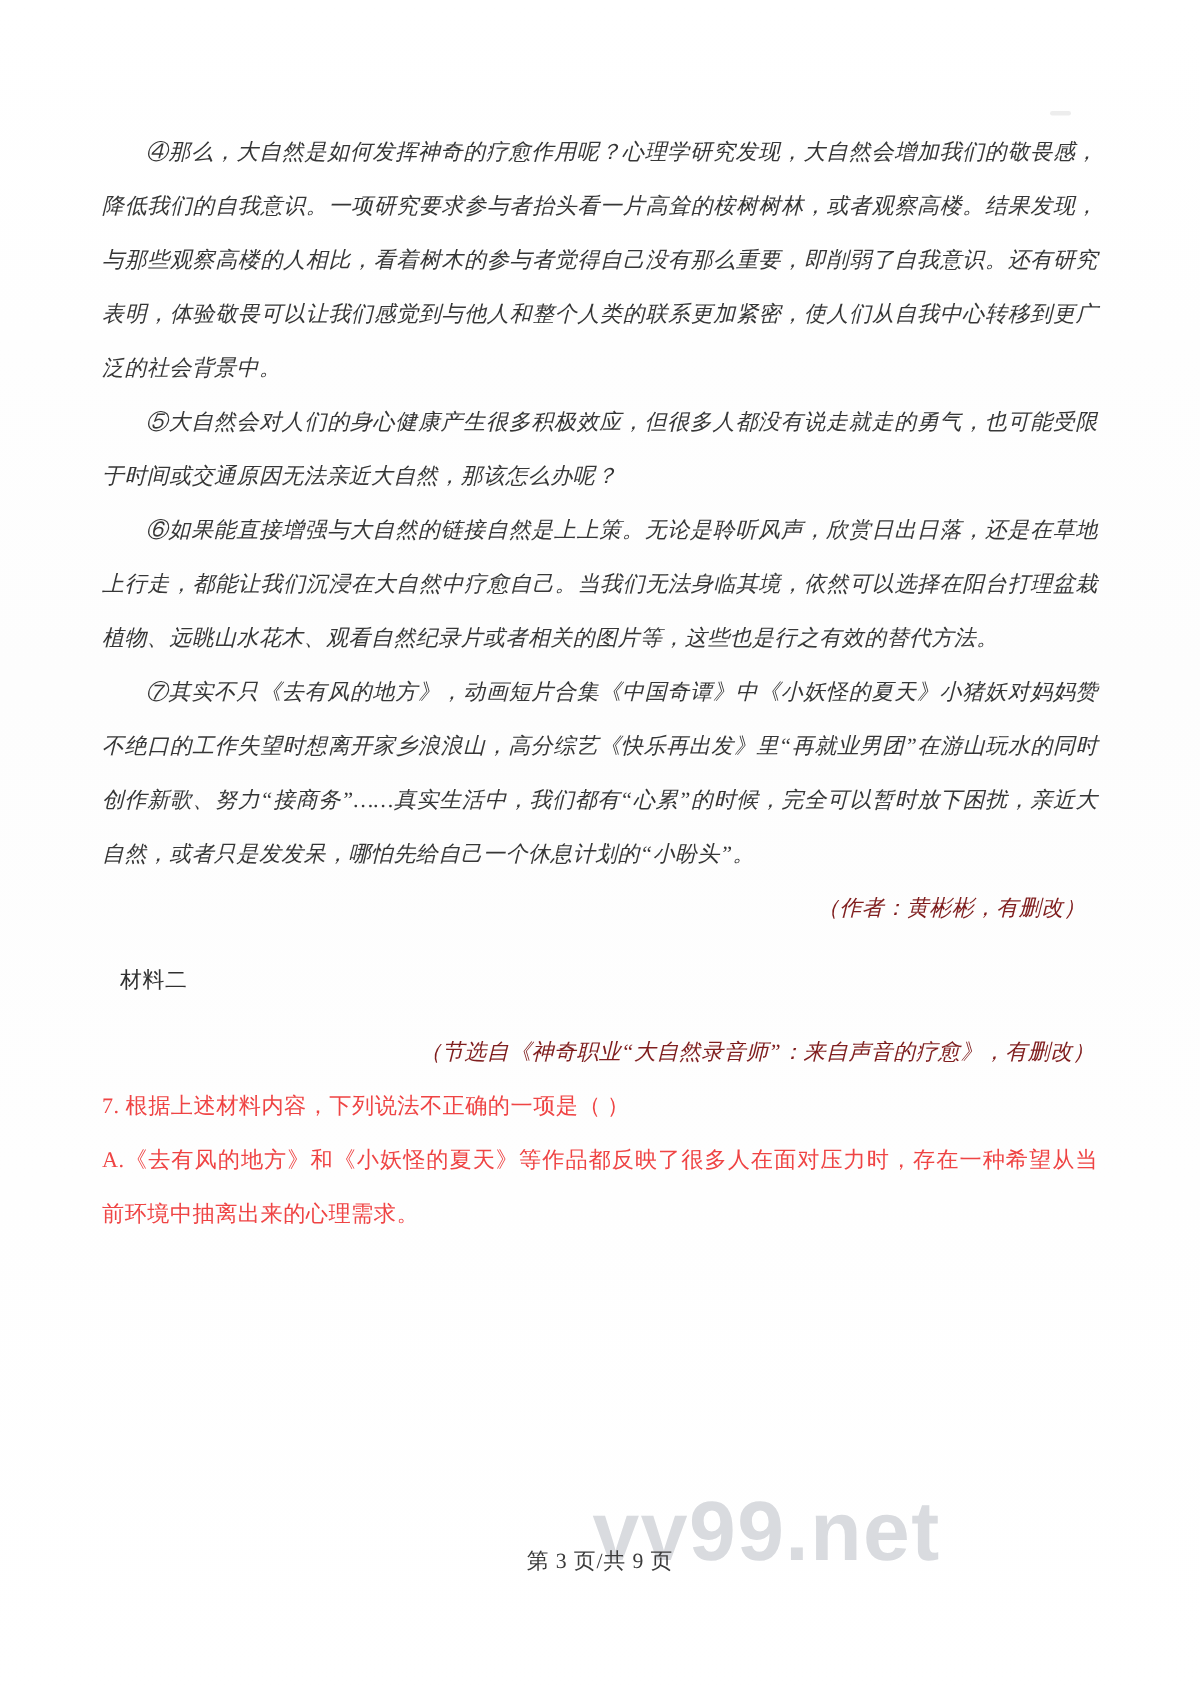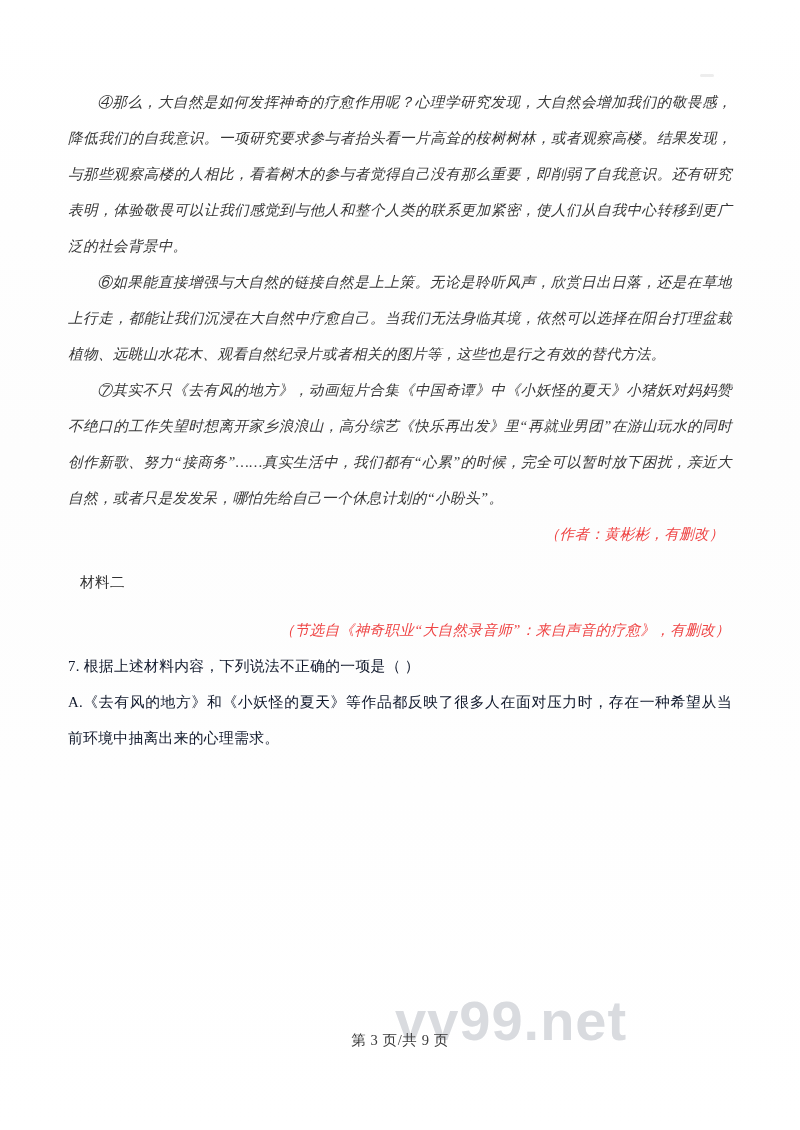--- a/index.html
+++ b/index.html
@@ -55,21 +55,21 @@
 
   .attribution {
     font-family: "Liberation Serif", "DejaVu Serif", serif;
     font-style: italic;
     font-size: 14.6px;
     line-height: 36px;
     text-align: right;
     letter-spacing: 0.35px;
     margin: 0;
     padding-right: 8px;
-    color: #ef4444;
+    color: #7f1d1d;
   }
 
   .attribution.wide {
     padding-right: 2px;
   }
 
   .material-label {
     font-family: "Liberation Serif", "DejaVu Serif", serif;
     font-style: normal;
     font-size: 14.6px;
@@ -85,21 +85,21 @@
   .option {
     font-family: "Liberation Serif", "DejaVu Serif", serif;
     font-style: normal;
     font-size: 14.8px;
     line-height: 36px;
     text-align: justify;
     text-justify: inter-ideograph;
     letter-spacing: 0.3px;
     margin: 0;
     text-indent: 0;
-    color: #0f172a;
+    color: #ef4444;
     position: relative;
     z-index: 3;
   }
 
   
   .watermark {
     position: absolute;
     left: 395px;
     top: 988px;
     font-family: "Liberation Sans", "DejaVu Sans", sans-serif;
@@ -145,20 +145,21 @@
 
 <div class="page">
   <div class="scan-tint"></div>
   <div class="scan-speck"></div>
 
   <div class="watermark">vv99.net</div>
 
   <div class="content">
 
     <p class="para">④那么，大自然是如何发挥神奇的疗愈作用呢？心理学研究发现，大自然会增加我们的敬畏感，降低我们的自我意识。一项研究要求参与者抬头看一片高耸的桉树树林，或者观察高楼。结果发现，与那些观察高楼的人相比，看着树木的参与者觉得自己没有那么重要，即削弱了自我意识。还有研究表明，体验敬畏可以让我们感觉到与他人和整个人类的联系更加紧密，使人们从自我中心转移到更广泛的社会背景中。</p>
+    <p class="para">⑤大自然会对人们的身心健康产生很多积极效应，但很多人都没有说走就走的勇气，也可能受限于时间或交通原因无法亲近大自然，那该怎么办呢？</p>
     <p class="para">⑥如果能直接增强与大自然的链接自然是上上策。无论是聆听风声，欣赏日出日落，还是在草地上行走，都能让我们沉浸在大自然中疗愈自己。当我们无法身临其境，依然可以选择在阳台打理盆栽植物、远眺山水花木、观看自然纪录片或者相关的图片等，这些也是行之有效的替代方法。</p>
     <p class="para">⑦其实不只《去有风的地方》，动画短片合集《中国奇谭》中《小妖怪的夏天》小猪妖对妈妈赞不绝口的工作失望时想离开家乡浪浪山，高分综艺《快乐再出发》里“再就业男团”在游山玩水的同时创作新歌、努力“接商务”……真实生活中，我们都有“心累”的时候，完全可以暂时放下困扰，亲近大自然，或者只是发发呆，哪怕先给自己一个休息计划的“小盼头”。</p>
 
     <p class="attribution">（作者：黄彬彬，有删改）</p>
 
     <p class="material-label">材料二</p>
 
     <p class="attribution wide">（节选自《神奇职业“大自然录音师”：来自声音的疗愈》，有删改）</p>
 
     <p class="question-stem">7. 根据上述材料内容，下列说法不正确的一项是（    ）</p>

